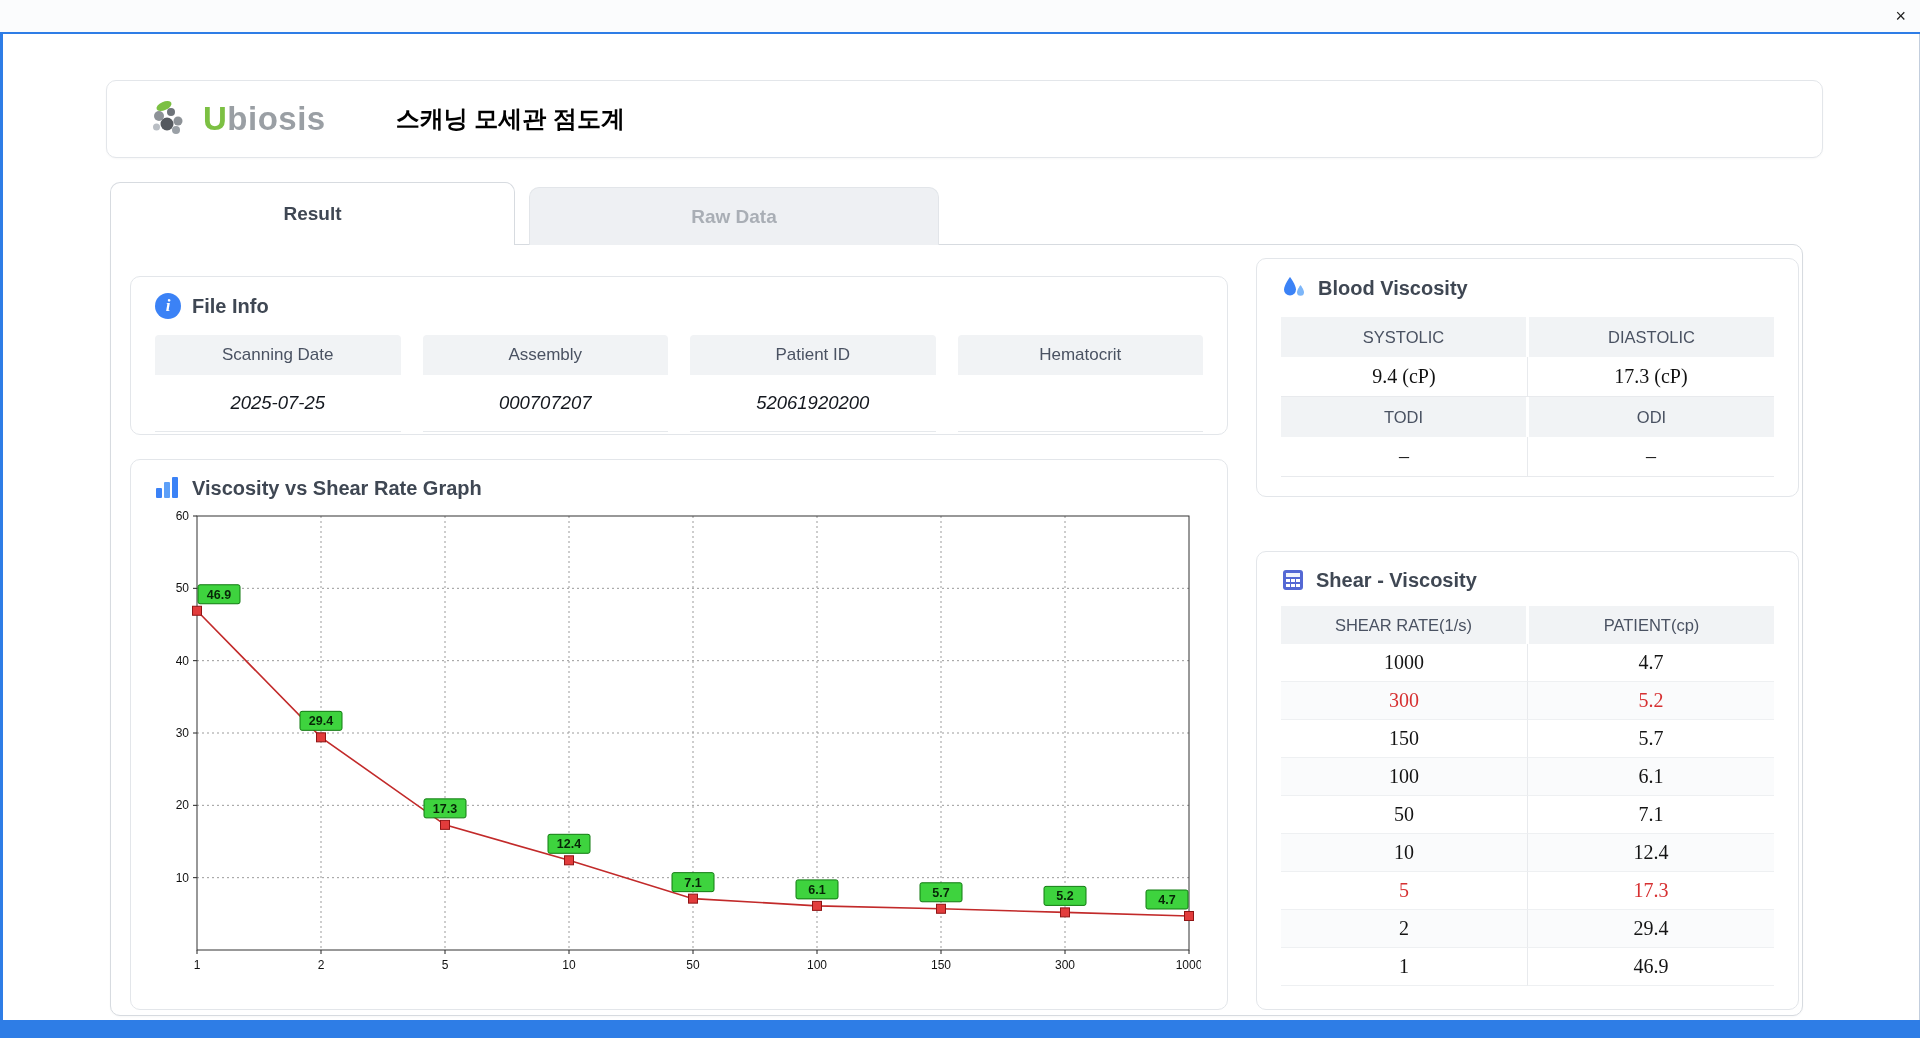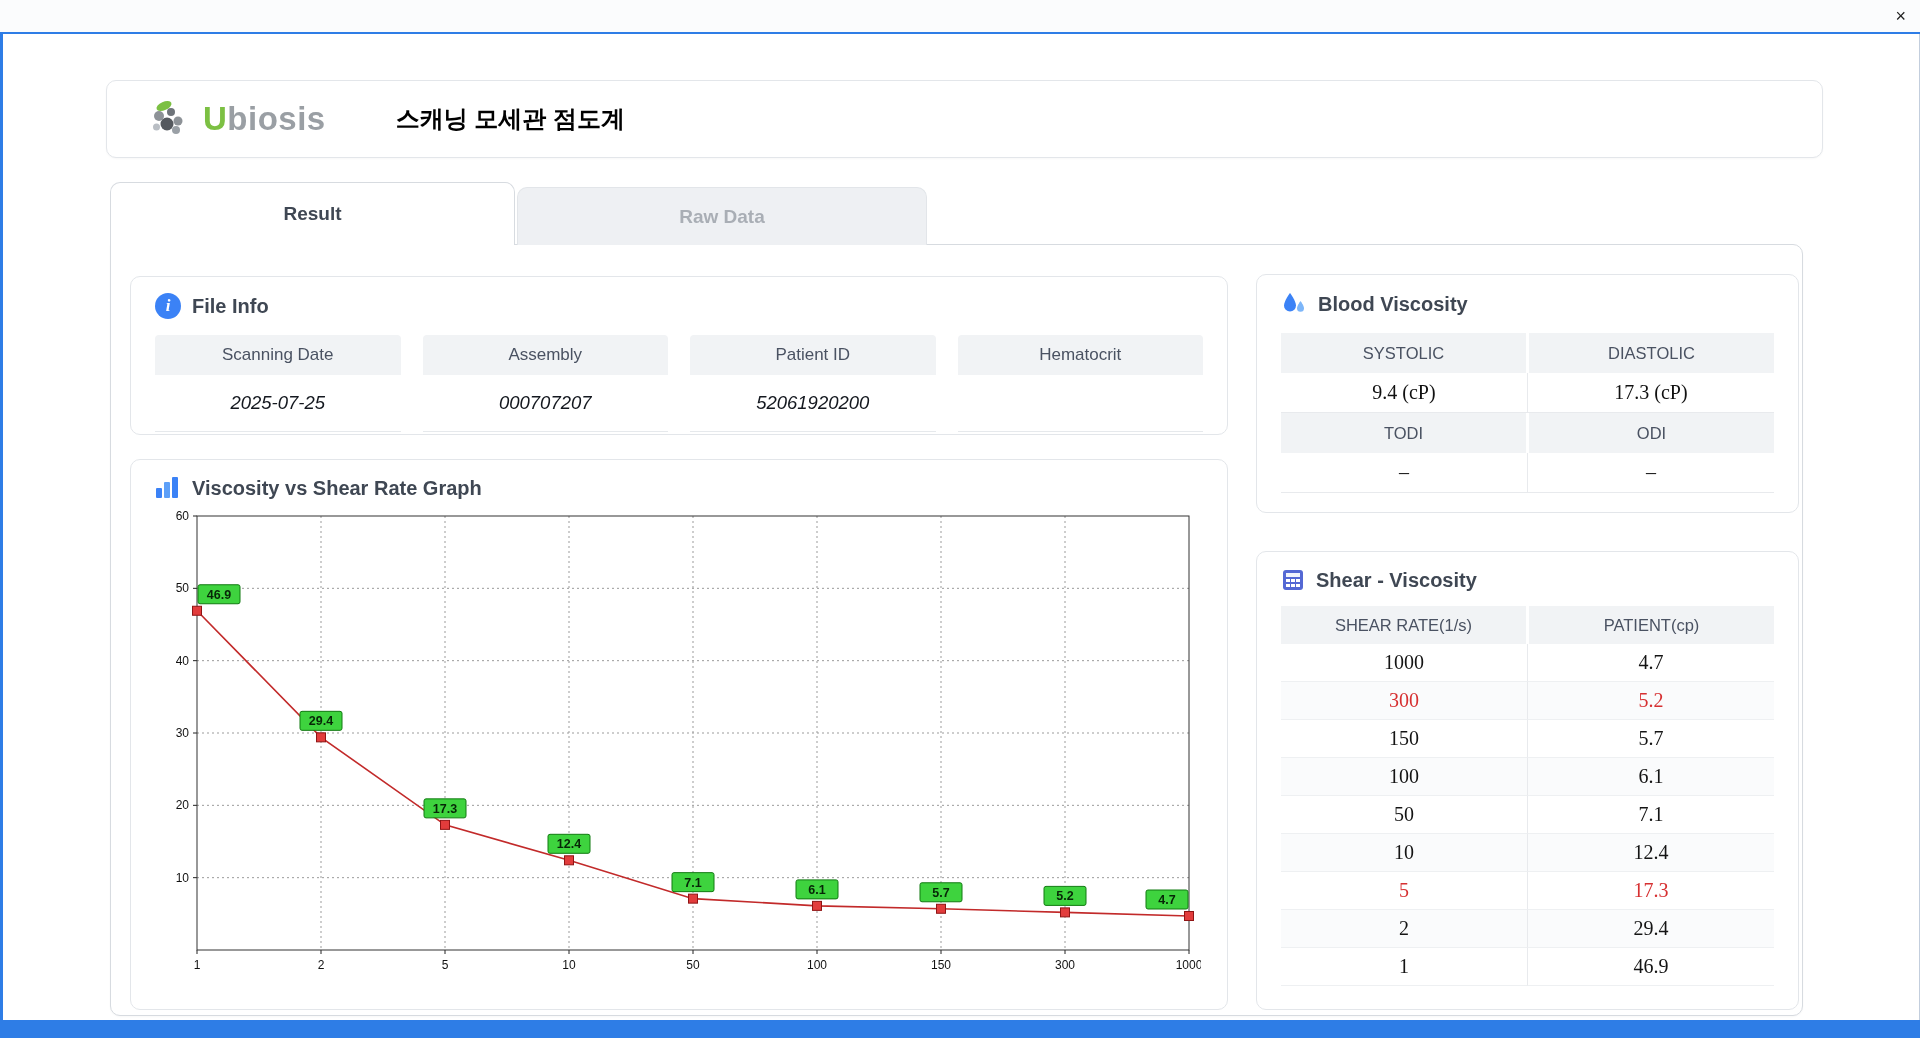--- a/index.html
+++ b/index.html
@@ -30,21 +30,21 @@
     display: flex; align-items: center; padding: 0 42px; gap: 70px;
     box-shadow: 0 1px 2px rgba(0,0,0,0.03);
   }
   .logo { display: flex; align-items: center; gap: 8px; }
   .logo-text { font-size: 33px; font-weight: 600; letter-spacing: 0.5px; }
   .logo-u { color: #7cc043; }
   .logo-rest { color: #9a9fa4; }
   .app-title { font-size: 24px; font-weight: 700; color: #000000; }
 
   
-  .tabs { position: absolute; left: 107px; top: 148px; height: 63px; display: flex; gap: 2px; z-index: 3; }
+  .tabs { position: absolute; left: 107px; top: 148px; height: 63px; display: flex; gap: 14px; z-index: 3; }
   .tab {
     display: flex; align-items: center; justify-content: center;
     font-size: 19px; cursor: pointer;
   }
   .tab.active {
     width: 405px; height: 63px; background: #fff;
     border: 1px solid #d7dbe0; border-bottom: none;
     border-radius: 10px 10px 0 0; font-weight: 700; color: #3f4753;
     position: relative; z-index: 4;
   }
@@ -66,21 +66,21 @@
   .card {
     position: absolute; background: #fff;
     border: 1px solid #e3e6ea; border-radius: 10px;
     padding: 16px 24px;
   }
   .card-title { display: flex; align-items: center; gap: 11px; }
   .card-title h2 { font-size: 20px; font-weight: 700; color: #3f4753; }
 
   .file-info-card { left: 19px; top: 31px; width: 1098px; height: 159px; }
   .graph-card     { left: 19px; top: 214px; width: 1098px; height: 551px; }
-  .bv-card        { left: 1145px; top: 29px; width: 543px; height: 239px; }
+  .bv-card        { left: 1145px; top: 13px; width: 543px; height: 239px; }
   .sv-card        { left: 1145px; top: 306px; width: 543px; height: 459px; }
 
   
   .info-icon {
     width: 26px; height: 26px; border-radius: 50%; background: #3b82f6;
     color: #fff; font-family: "Liberation Serif", serif; font-style: italic;
     font-weight: 700; font-size: 17px; display: flex; align-items: center; justify-content: center;
   }
 
   

